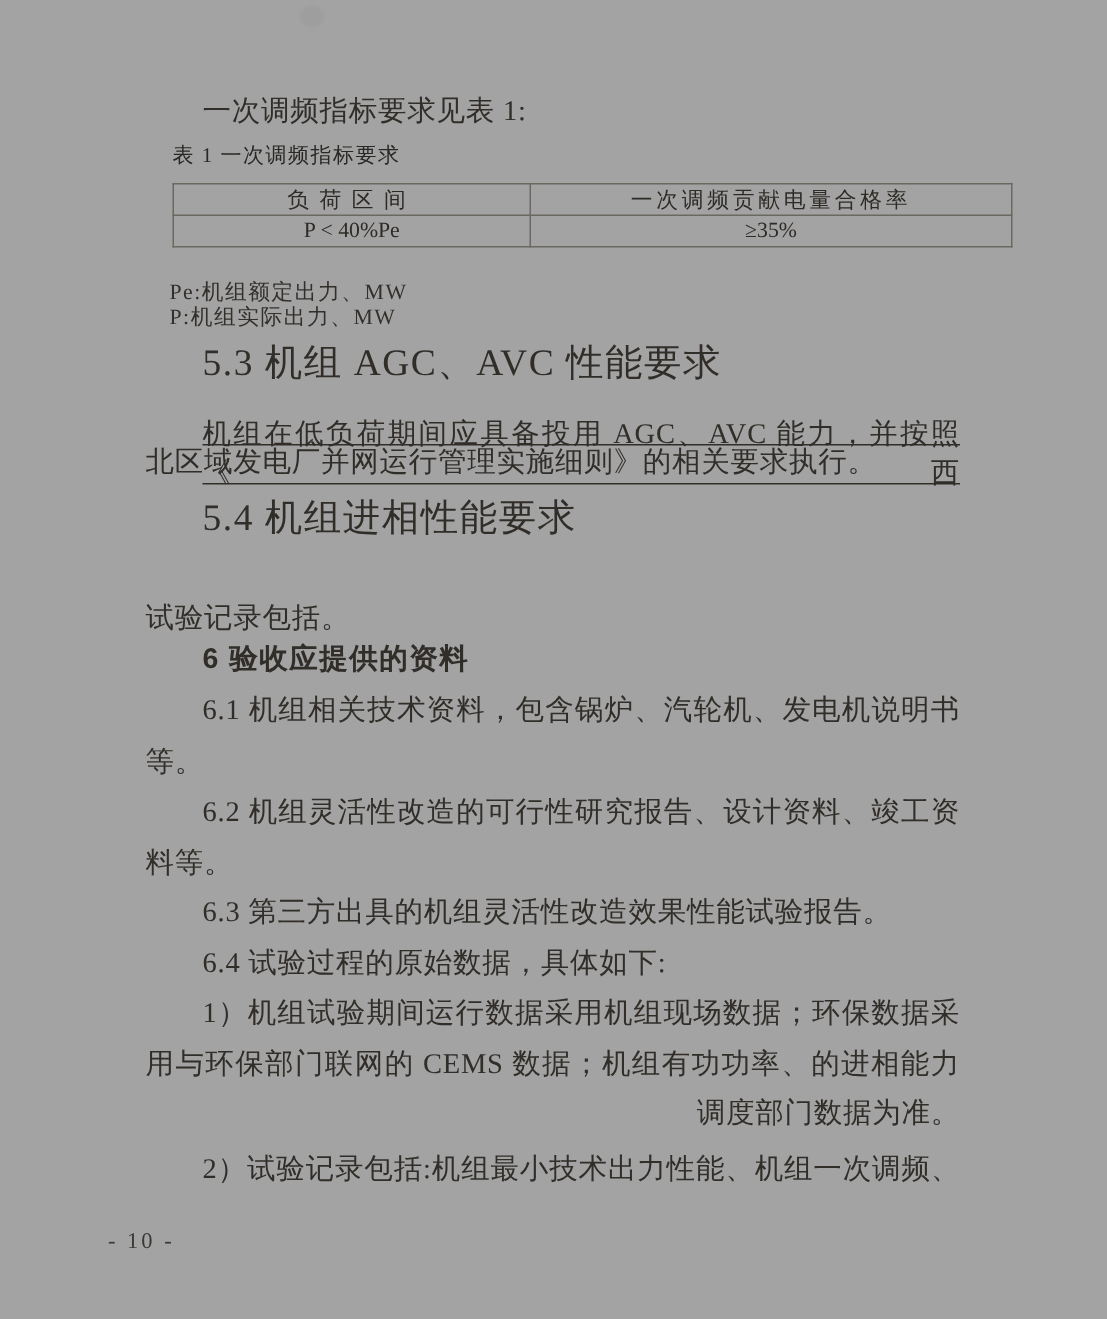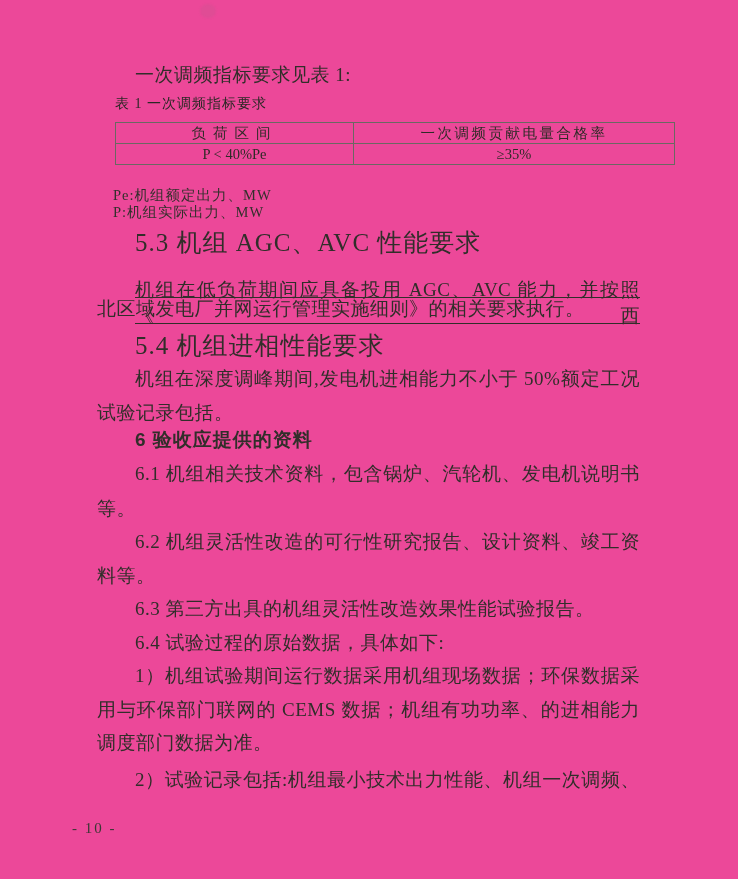--- a/index.html
+++ b/index.html
@@ -1,19 +1,19 @@
 <!DOCTYPE html>
 <html><head>
 <meta charset="utf-8">
 <style>
   html,body{margin:0;padding:0;}
   .page{
     position:relative;
     width:738px;height:879px;
-    background:#ec4899;
+    background:#a3a3a3;
     overflow:hidden;
     font-family:"Liberation Serif","DejaVu Serif",serif;
     color:#312e2a;
   }
   .smudge{
     position:absolute;left:200px;top:4px;width:16px;height:14px;
     background:rgba(120,120,115,0.10);border-radius:50%;
     filter:blur(1px);
   }
   .line{
@@ -88,36 +88,35 @@
   </table>
 
   <div class="note" style="top:187px;">Pe:机组额定出力、MW</div>
   <div class="note" style="top:204px;">P:机组实际出力、MW</div>
 
   <div class="line indent h-serif" style="top:230px;">5.3 机组 AGC、AVC 性能要求</div>
   <div class="line indent just" style="top:277px;text-decoration:underline;">机组在低负荷期间应具备投用 AGC、AVC 能力，并按照《西</div>
   <div class="line" style="top:296px;">北区域发电厂并网运行管理实施细则》的相关要求执行。</div>
 
   <div class="line indent h-serif" style="top:333px;">5.4 机组进相性能要求</div>
-  <div class="line indent just" style="top:366px;">机组在深度调峰期间,发电机进相能力不小于 50%额定工况</div>
   <div class="line" style="top:400px;">试验记录包括。</div>
 
   <div class="line indent h-sans" style="top:427px;">6 验收应提供的资料</div>
 
   <div class="line indent just" style="top:461px;">6.1 机组相关技术资料，包含锅炉、汽轮机、发电机说明书</div>
   <div class="line" style="top:496px;">等。</div>
 
   <div class="line indent just" style="top:529px;">6.2 机组灵活性改造的可行性研究报告、设计资料、竣工资</div>
   <div class="line" style="top:563px;">料等。</div>
 
   <div class="line indent" style="top:596px;">6.3 第三方出具的机组灵活性改造效果性能试验报告。</div>
 
   <div class="line indent" style="top:630px;">6.4 试验过程的原始数据，具体如下:</div>
 
   <div class="line indent just" style="top:663px;">1）机组试验期间运行数据采用机组现场数据；环保数据采</div>
   <div class="line just" style="top:697px;">用与环保部门联网的 CEMS 数据；机组有功功率、的进相能力</div>
-  <div class="line" style="top:730px;">调度部门数据为准。</div>
+  <div class="line" style="top:730px;text-align:right;">调度部门数据为准。</div>
 
   <div class="line indent just" style="top:767px;">2）试验记录包括:机组最小技术出力性能、机组一次调频、</div>
 
   <div class="page-number">- 10 -</div>
 
 </div>
 
 </body></html>

